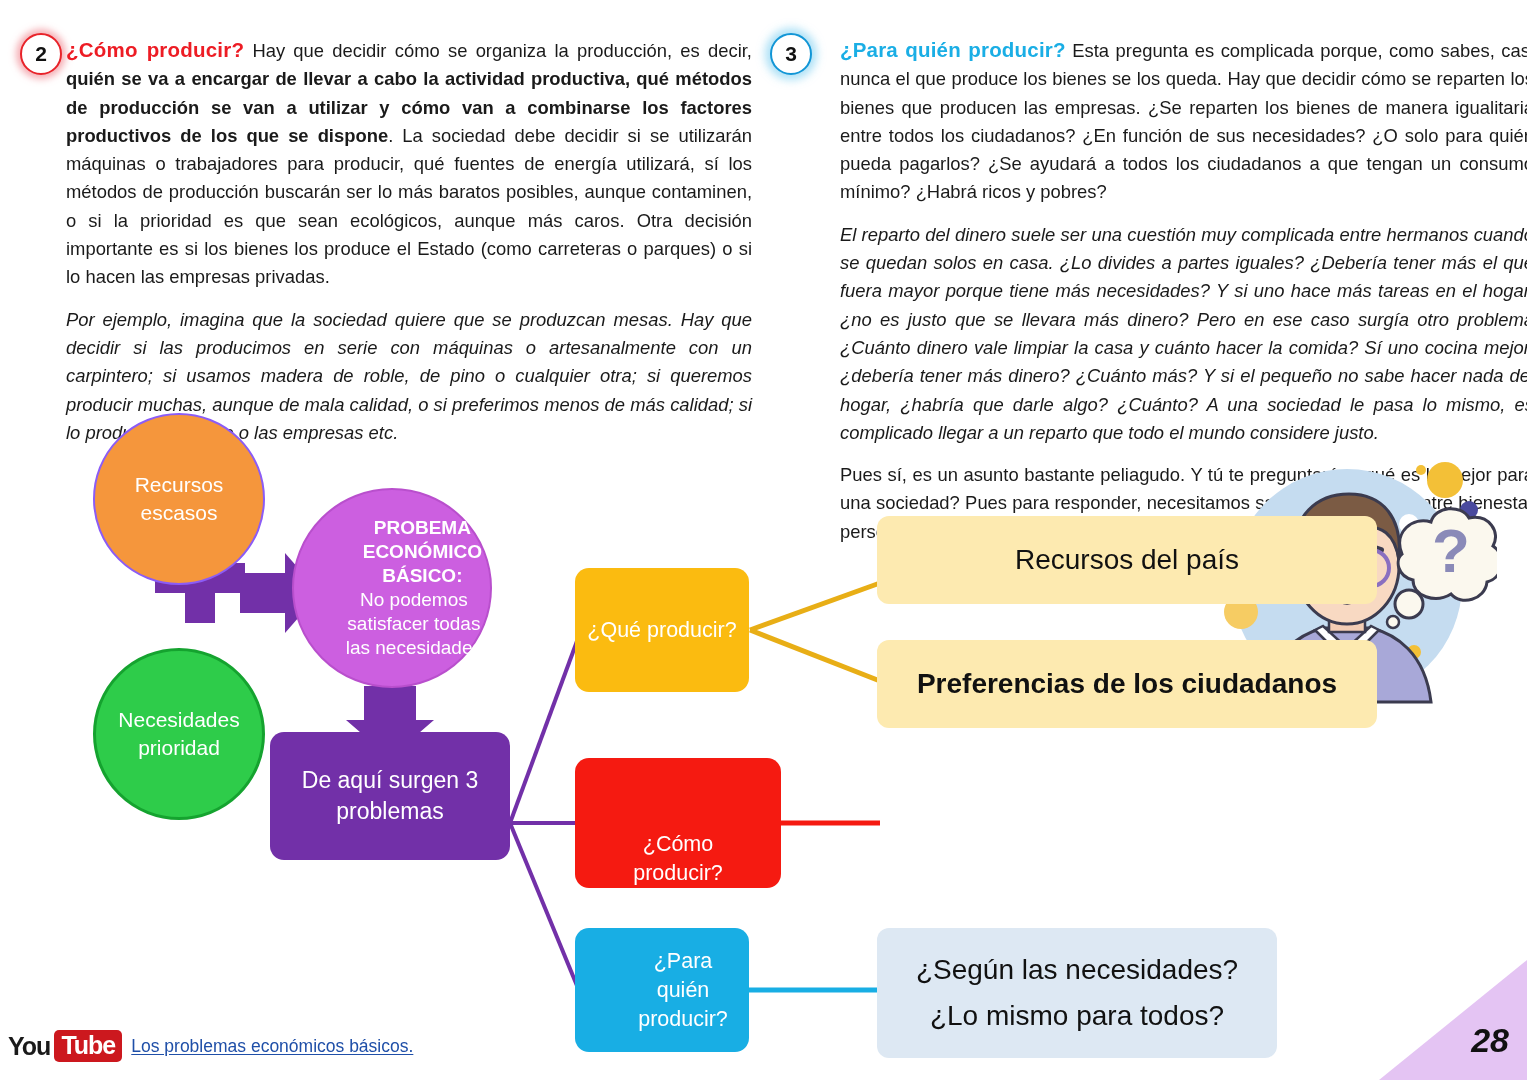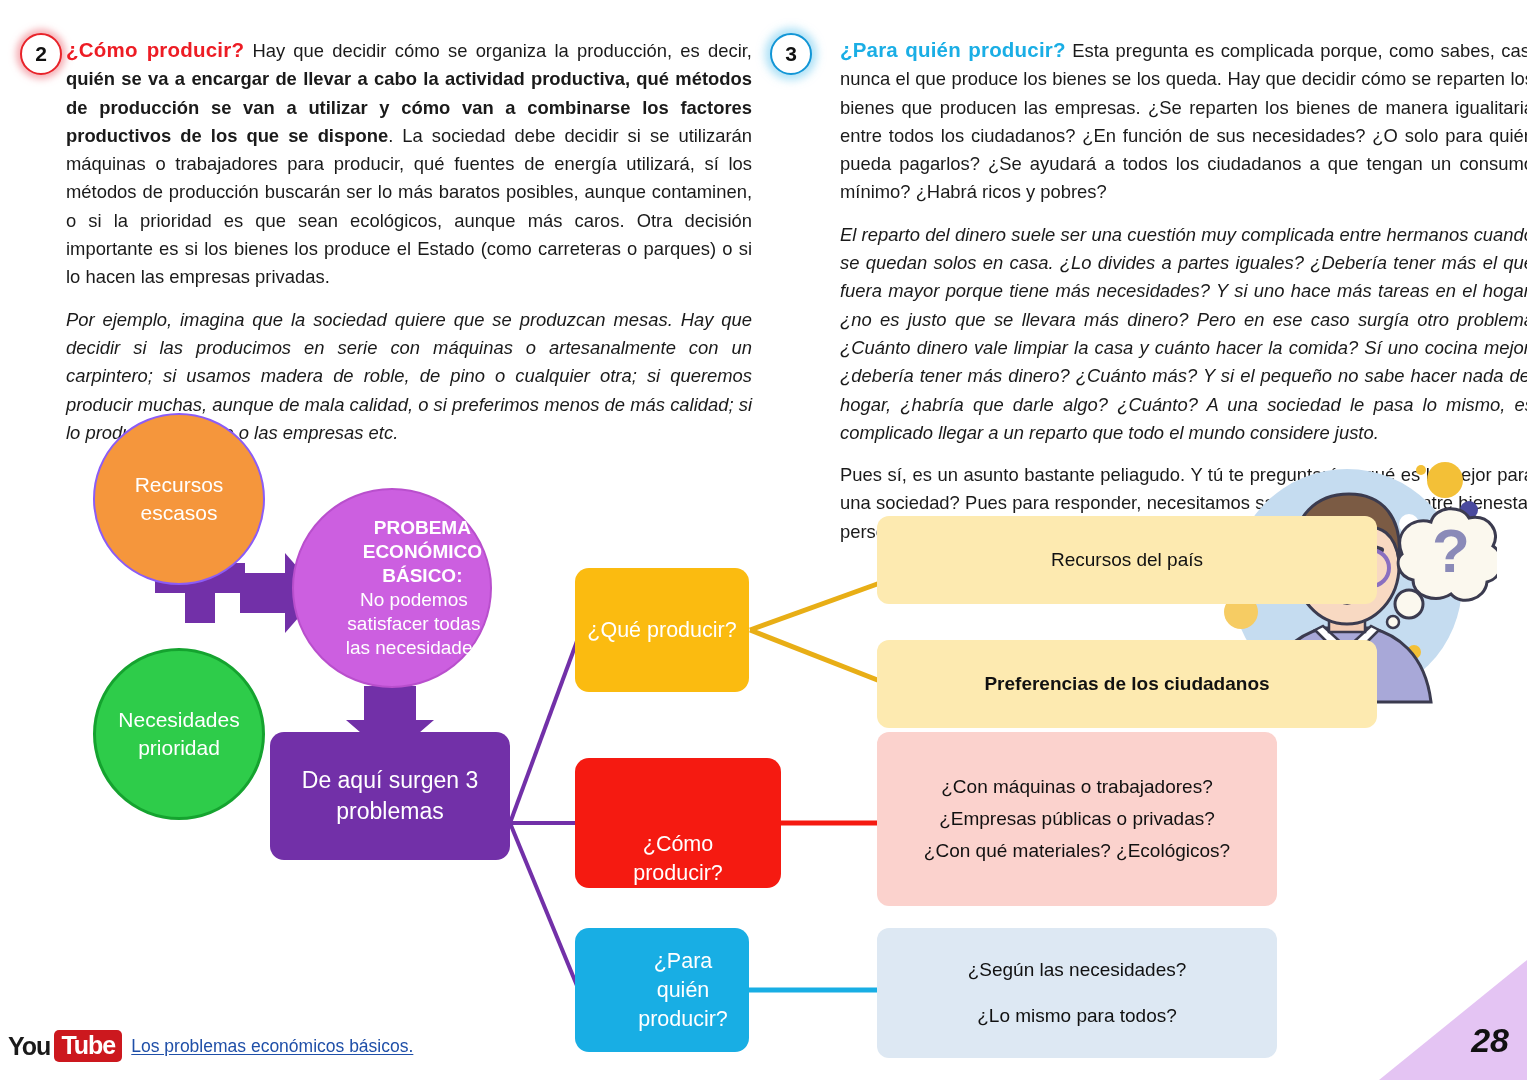--- a/index.html
+++ b/index.html
@@ -54,21 +54,21 @@
   .b-yellow{background:#fbbb10;}
   .b-red{background:#f51a11;}
   .b-blue{background:#18aee4;}
   .b-purple .lbl{font-size:23px;line-height:31px;}
   .b-yellow .lbl,.b-red .lbl,.b-blue .lbl{font-size:21.5px;line-height:29px;}
 
   .obox{border-radius:12px;color:#111;}
   .o-yellow{background:#fdeab0;}
   .o-pink{background:#fbd2cd;}
   .o-blue{background:#dde8f3;}
-  .obox .lbl{font-size:19px;line-height:32px;}
+  .obox .lbl{font-size:28px;line-height:32px;}
 
   .lbl{padding:0 8px;white-space:pre-line;}
 
   svg.links{position:absolute;left:0;top:0;width:1527px;height:680px;z-index:1;pointer-events:none;}
 
   
   #illus{position:absolute;left:1197px;top:462px;width:300px;height:250px;z-index:2;}
 
   
   #footer{position:absolute;left:8px;top:1030px;display:flex;align-items:center;gap:9px;z-index:6;}
@@ -179,25 +179,20 @@
     </div>
 
     <div class="node obox o-yellow" style="left:877px;top:118px;width:500px;height:88px;">
       <span class="lbl">Recursos del país</span>
     </div>
 
     <div class="node obox o-yellow" style="left:877px;top:242px;width:500px;height:88px;font-weight:bold;">
       <span class="lbl">Preferencias de los ciudadanos</span>
     </div>
 
-    <div class="node obox o-pink" style="left:877px;top:334px;width:400px;height:174px;">
-      <span class="lbl">¿Con máquinas o trabajadores?
-¿Empresas públicas o privadas?
-¿Con qué materiales? ¿Ecológicos?</span>
-    </div>
 
     <div class="node obox o-blue" style="left:877px;top:530px;width:400px;height:130px;line-height:46px;">
       <span class="lbl" style="line-height:46px;">¿Según las necesidades?
 ¿Lo mismo para todos?</span>
     </div>
   </div>
 
   <svg id="illus" viewBox="0 0 300 250">
     <circle cx="150" cy="122" r="115" fill="#c5dcf0"></circle>
     <circle cx="248" cy="18" r="18" fill="#f3c037"></circle>

